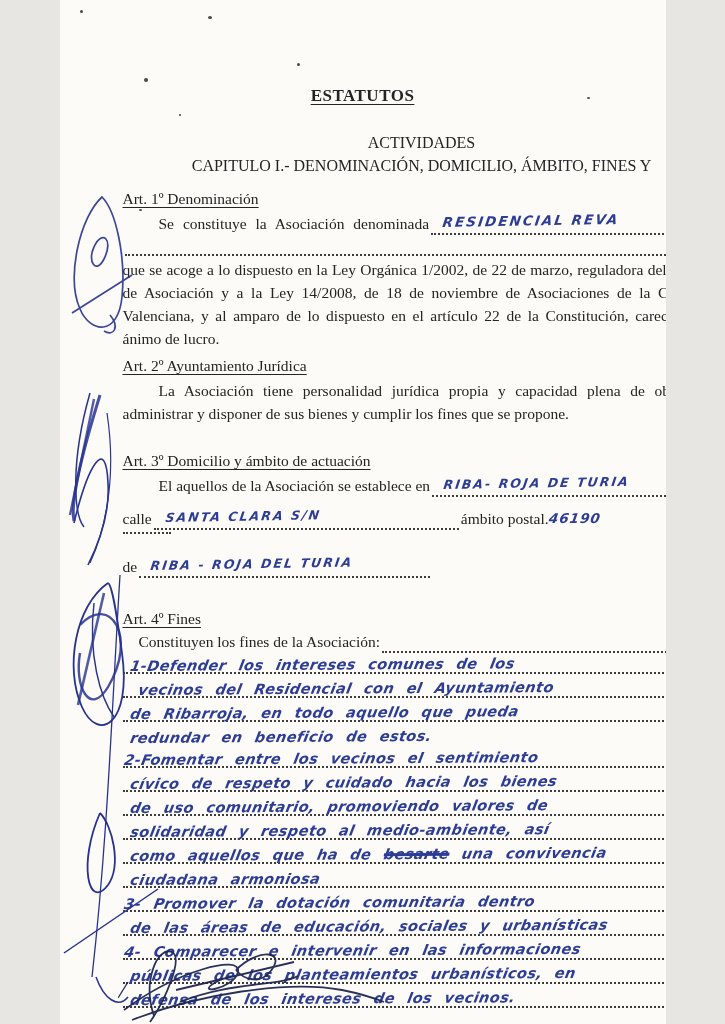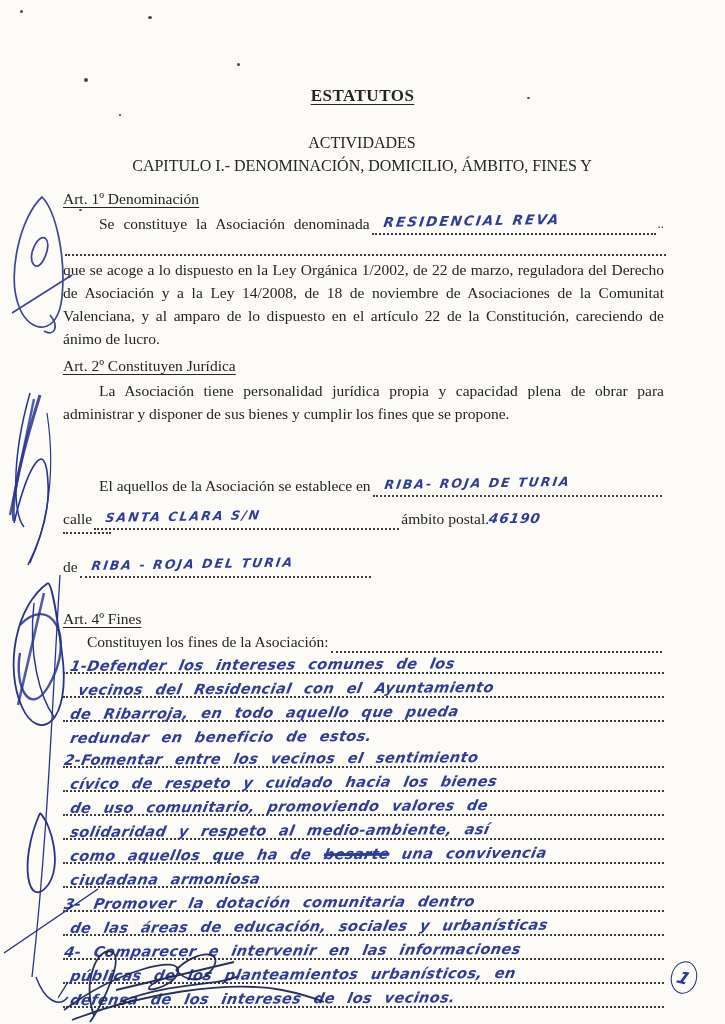--- a/index.html
+++ b/index.html
@@ -5,21 +5,21 @@
   :root{
     --paper:#fcfbf8;
     --ink:#242424;
     --hand:#2d3d95;
     --rubric:#2b36a0;
     --dot:#3c3c3c;
   }
   html,body{margin:0;padding:0;background:#e8e6e2;}
   .page{
     position:relative;
-    width:725px;height:1024px;
+    width:606px;height:1024px;
     margin:0 auto;
     background:var(--paper);
     overflow:hidden;
     font-family:"Liberation Serif", serif;
     color:var(--ink);
   }
   
   .typed{font-size:15.5px;line-height:23px;}
   .doc-title{
     position:absolute;left:0;top:86px;width:100%;
@@ -109,23 +109,24 @@
       <span style="padding-left:36px;word-spacing:5px">Se constituye la Asociación denominada</span>
       <span class="leader">
         <span class="hand hand-caps">RESIDENCIAL REVA</span>
       </span>
       <span style="font-size:13px">..</span>
     </div>
   </div>
   <div class="leader fixed" style="position:absolute;left:63px;top:250px;width:601px"></div>
   <div class="para typed" style="top:258px">que se acoge a lo dispuesto en la Ley Orgánica 1/2002, de 22 de marzo, reguladora del Derecho de Asociación y a la Ley 14/2008, de 18 de noviembre de Asociaciones de la Comunitat Valenciana, y al amparo de lo dispuesto en el artículo 22 de la Constitución, careciendo de ánimo de lucro.</div>
 
-  <div class="art-heading" style="top:357px">Art. 2º Constituyen Jurídica</div>
+  <div class="art-heading" style="top:357px">Art. 2º Ayuntamiento Jurídica</div>
   <div class="para typed indent" style="top:379px">La Asociación tiene personalidad jurídica propia y capacidad plena de obrar para administrar y disponer de sus bienes y cumplir los fines que se propone.</div>
 
+  <div class="art-heading" style="top:452px">Art. 3º Domicilio y ámbito de actuación</div>
   <div class="para typed" style="top:474px">
     <div class="fill-line">
       <span style="padding-left:36px">El aquellos de la Asociación se establece en</span>
       <span class="leader">
         <span class="hand hand-caps" style="font-size:12.5px">RIBA- ROJA  DE  TURIA</span>
       </span>
     </div>
     <div class="fill-line" style="margin-top:10px">
       <span>calle</span>
       <span class="leader" style="max-width:305px">
@@ -143,21 +144,21 @@
       <span class="leader" style="max-width:420px">
         <span class="hand hand-caps" style="font-size:12.5px">RIBA - ROJA   DEL   TURIA</span>
       </span>
       <span style="flex:1"></span>
     </div>
   </div>
 
   <div class="art-heading" style="top:610px">Art. 4º Fines</div>
   <div class="para typed" style="top:630px">
     <div class="fill-line">
-      <span style="padding-left:24px">Constituyen los fines de la Asociación:</span>
+      <span style="padding-left:16px">Constituyen los fines de la Asociación:</span>
       <span class="leader"></span>
     </div>
   </div>
 
   <div class="fines-lines">
     <div class="fin-line">
         <span class="hand fin-text">1-Defender los intereses comunes de los</span>
       </div>
     <div class="fin-line">
         <span class="hand fin-text" style="left:14px">vecinos del Residencial con el Ayuntamiento</span>

